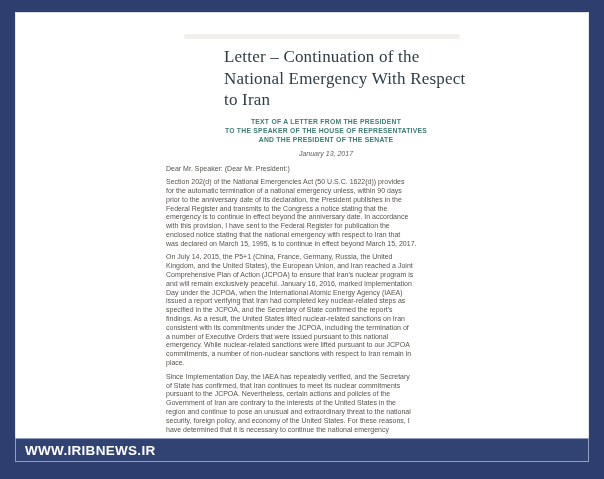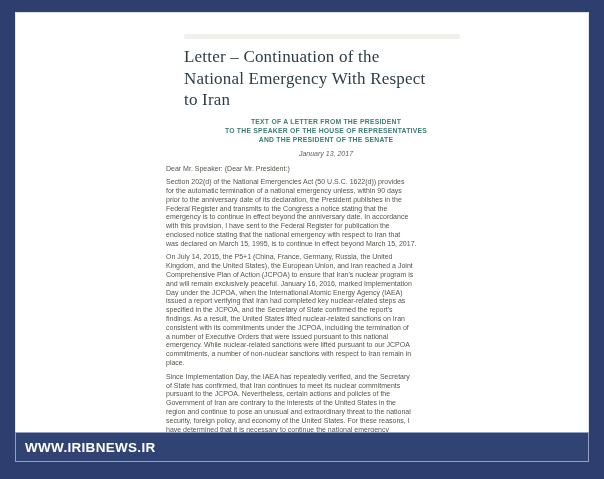--- a/index.html
+++ b/index.html
@@ -14,21 +14,21 @@
     border-right:1px solid #e4e7ef;
   }
   .doc{
     position:absolute;left:150px;top:30px;width:320px;
   }
   .doc-top-strip{
     position:absolute;left:168px;top:21px;width:276px;height:5px;
     background:#f1f0ed;border-radius:2px;
   }
   .title{
-    margin:3px 0 0 18px;
+    margin:3px 0 0 58px;
     font-family:"Liberation Serif",serif;
     font-size:17px;line-height:21.5px;letter-spacing:.2px;
     color:#2e3d45;white-space:pre;
   }
   .subtitle{
     margin-top:6px;text-align:center;white-space:pre;
     font-size:6.8px;line-height:9.2px;font-weight:600;letter-spacing:.25px;
     color:#3e7c76;
   }
   .date{
@@ -36,21 +36,21 @@
     font-size:7px;color:#605e54;
   }
   .salutation{
     margin-top:8px;font-size:7px;color:#56544b;white-space:pre;
   }
   .para{
     margin:5px 0 0 0;font-size:7px;line-height:8.8px;color:#56544b;white-space:pre;
   }
   .para.first{margin-top:6px;}
   .banner{
-    position:absolute;left:15px;right:15px;bottom:17px;height:30px;
+    position:absolute;left:15px;right:15px;bottom:17px;height:24px;
     box-sizing:border-box;background:#304372;border:1px solid #93a0c4;
     display:flex;align-items:center;
   }
   .banner-url{
     padding-left:9px;color:#ffffff;font-weight:700;
     font-size:13.5px;letter-spacing:.3px;
   }
 </style>
 </head>
 <body>

